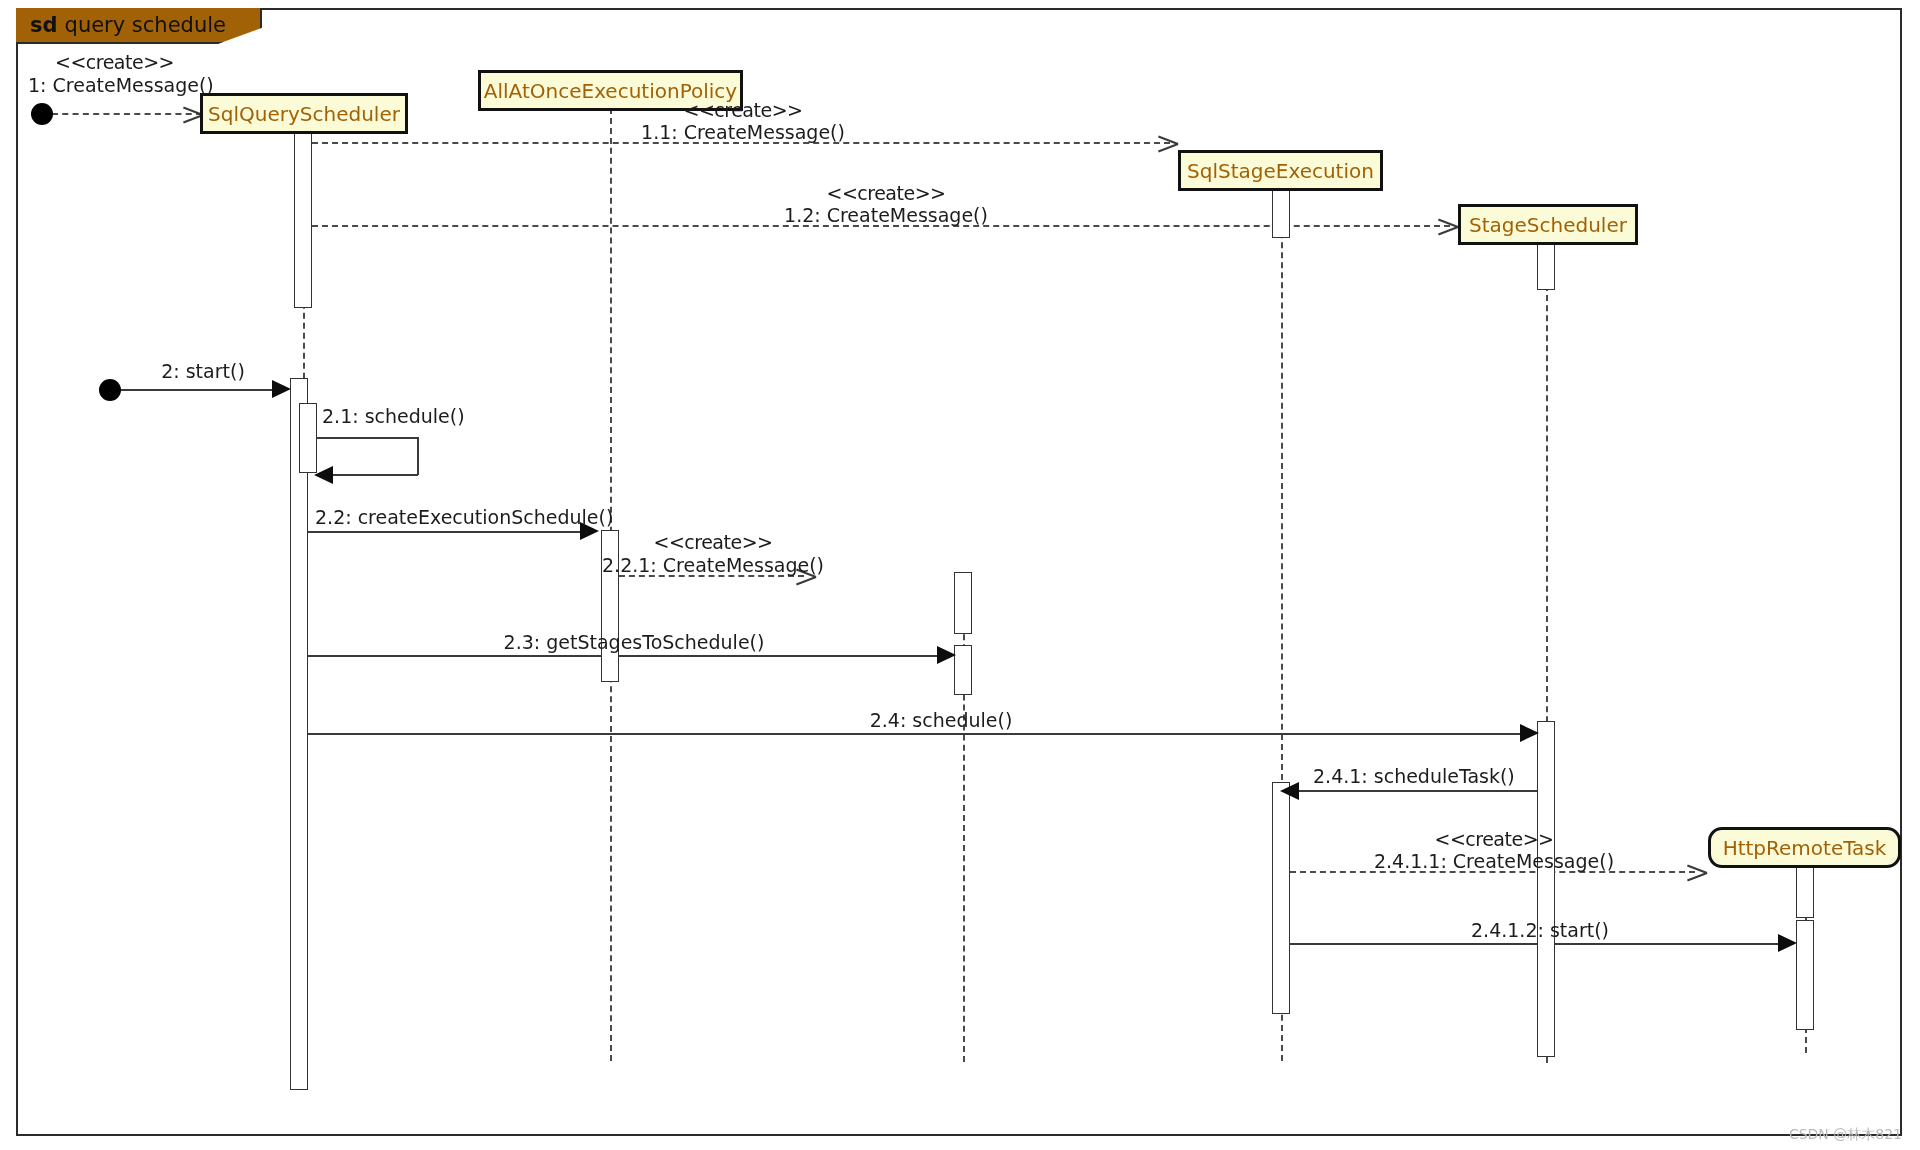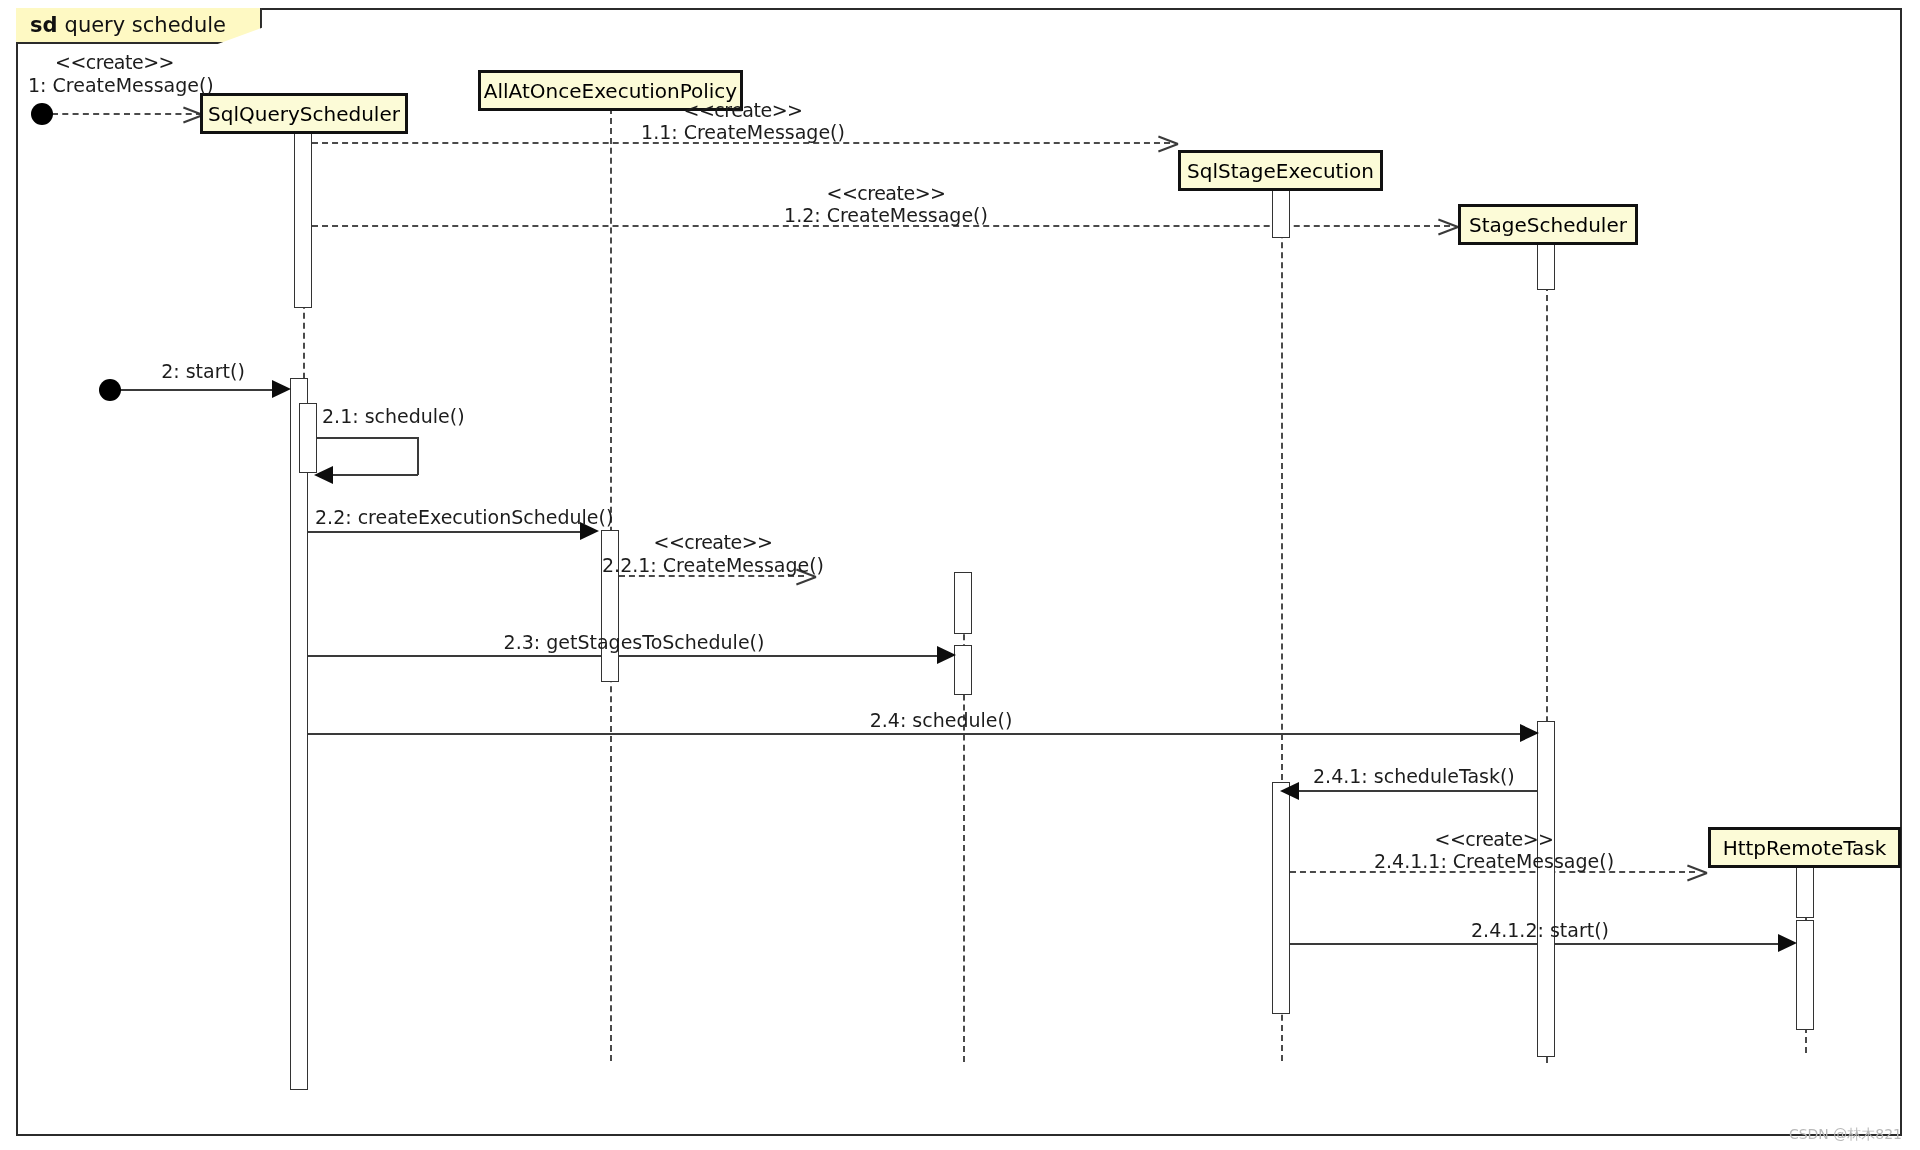--- a/index.html
+++ b/index.html
@@ -28,21 +28,21 @@
   }
   .frame-tab {
     position: absolute;
     left: 16px;
     top: 8px;
     height: 36px;
     box-sizing: border-box;
     padding: 0 34px 0 14px;
     display: flex;
     align-items: center;
-    background: #fef9c3;
+    background: #a16207;
     border-right: 2px solid #2b2b2b;
     border-bottom: 2px solid #2b2b2b;
     font-size: 21px;
     color: #111111;
     clip-path: polygon(0 0, 100% 0, 100% 55%, 82% 100%, 0 100%);
   }
   .frame-tab .kw {
     font-weight: bold;
     margin-right: 7px;
   }
@@ -50,21 +50,21 @@
   
   .lifeline-head {
     position: absolute;
     background: #fcfbd7;
     border: 3px solid #111111;
     box-sizing: border-box;
     display: flex;
     align-items: center;
     justify-content: center;
     font-size: 20px;
-    color: #000000;
+    color: #a16207;
     white-space: nowrap;
     z-index: 6;
   }
   .lifeline-dash {
     position: absolute;
     width: 0;
     border-left: 2px dashed #4a4a4a;
     z-index: 1;
   }
   .activation {
@@ -221,21 +221,21 @@
 
   <div class="lifeline-head" style="left:1178px; top:150px; width:205px; height:41px;">
     <span>SqlStageExecution</span>
   </div>
 
   <div class="lifeline-head" style="left:1458px; top:204px; width:180px; height:41px;">
     <span>StageScheduler</span>
   </div>
 
 
-  <div class="lifeline-head" style="left:1708px; top:827px; width:193px; height:41px;">
+  <div class="lifeline-head" style="left:1708px; top:827px; width:193px; height:41px;border-radius:14px;">
     <span>HttpRemoteTask</span>
   </div>
 
   <div class="found-dot" style="left:31px; top:103px;"></div>
   <div class="msg-line dashed" style="left:52px; top:113px; width:150px;"></div>
   <div class="arrow-open-r" style="left:182px; top:104px;"></div>
   <div class="stereo" style="left:55px; top:51px;">&lt;&lt;create&gt;&gt;</div>
   <div class="msg-label" style="left:28px; top:74px;">1: CreateMessage()</div>
 
   <div class="msg-line dashed" style="left:312px; top:142px; width:858px;"></div>

